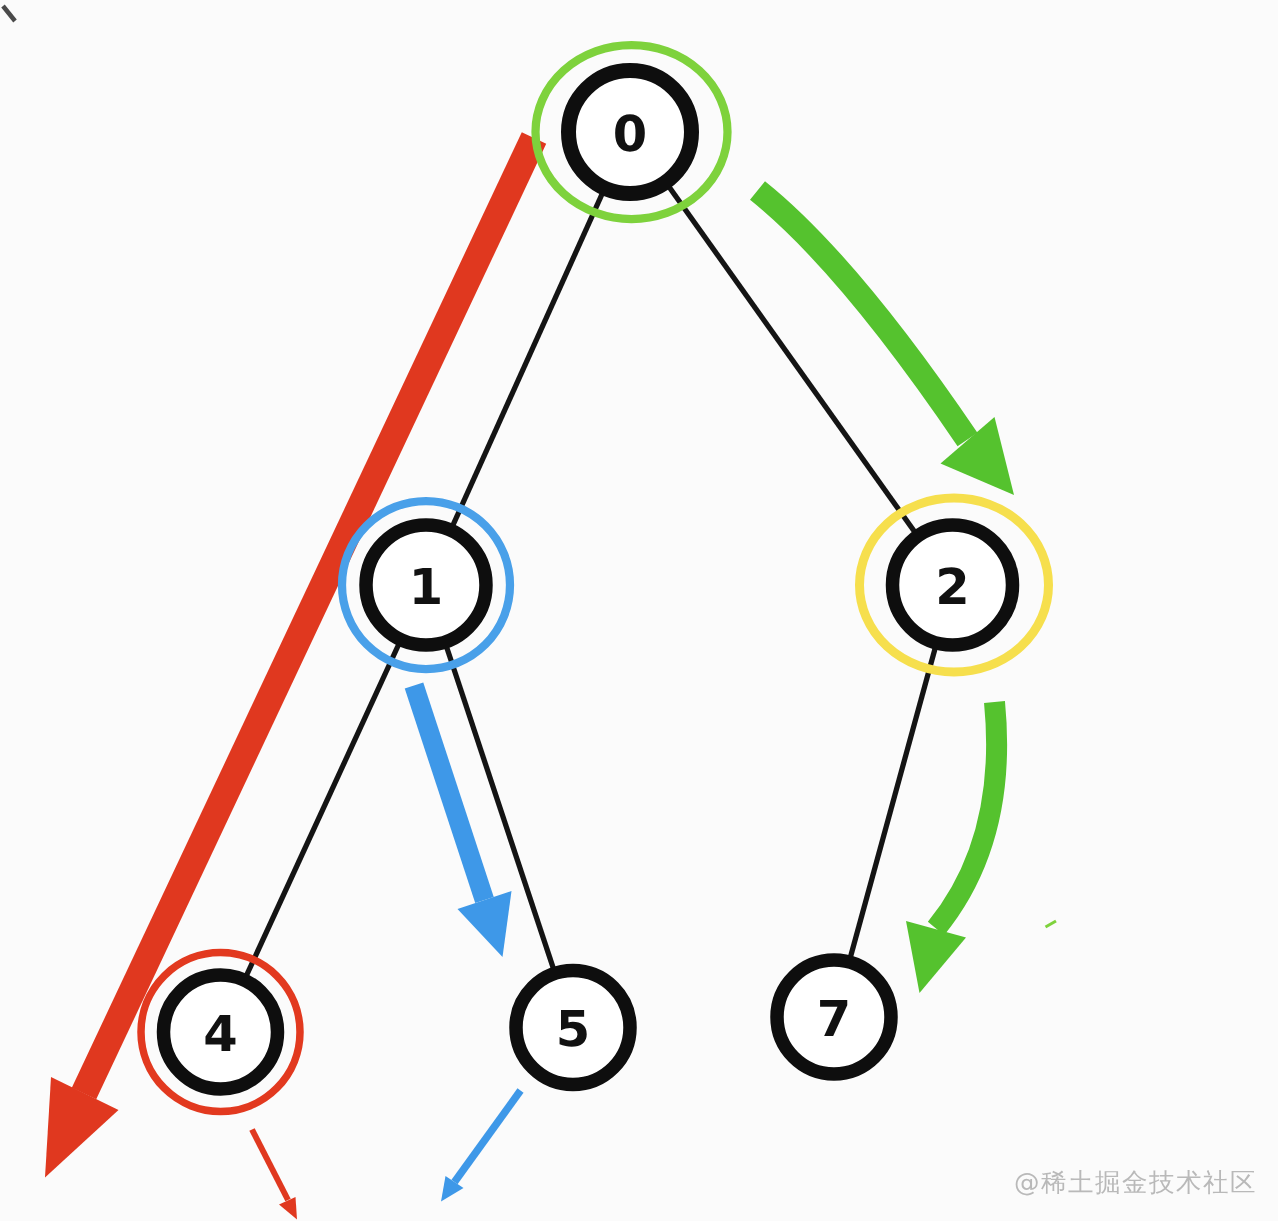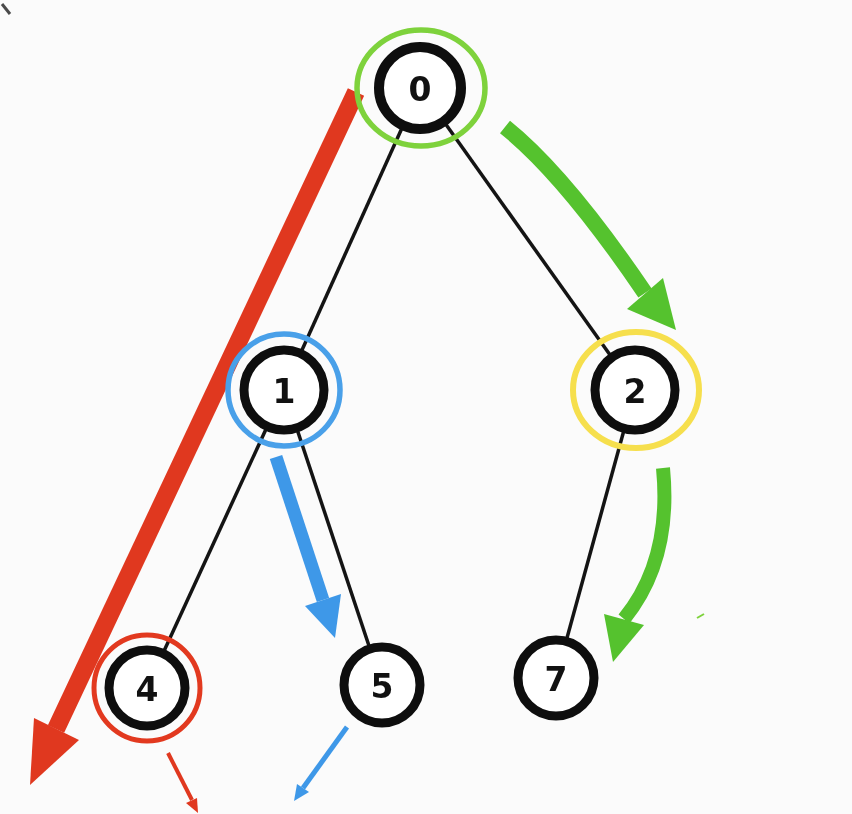--- a/index.html
+++ b/index.html
@@ -107,13 +107,14 @@
       <text class="node-label" x="382" y="686" text-anchor="middle" dominant-baseline="central" fill="#111111">5</text>
     </g>
 
     <g>
       <circle cx="556" cy="678" r="38" stroke-width="9" fill="#ffffff" stroke="#0e0e0e"></circle>
       <text class="node-label" x="556" y="679" text-anchor="middle" dominant-baseline="central" fill="#111111">7</text>
     </g>
 
   </svg>
 
+  <div class="watermark">@稀土掘金技术社区</div>
 </div>
 
 </body></html>

